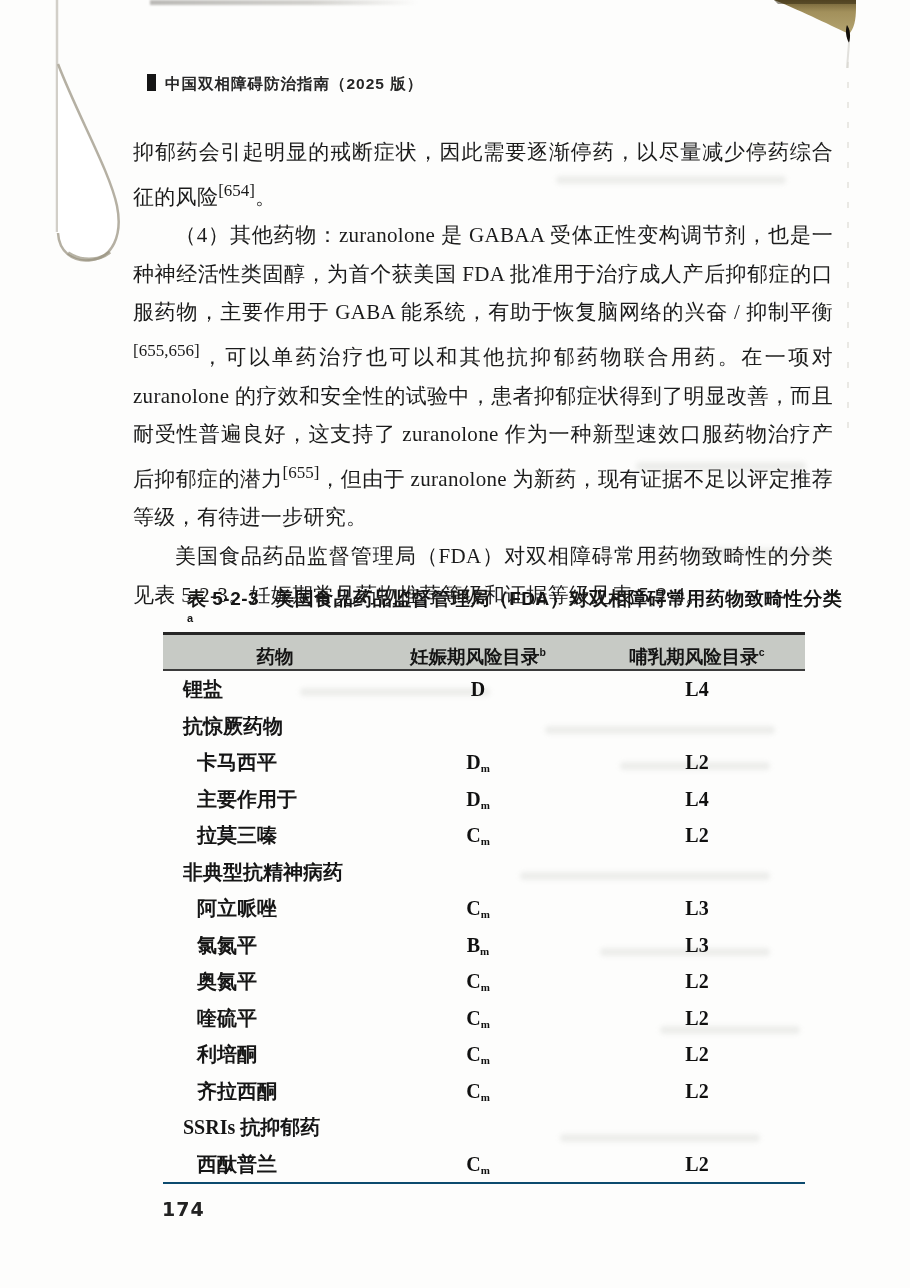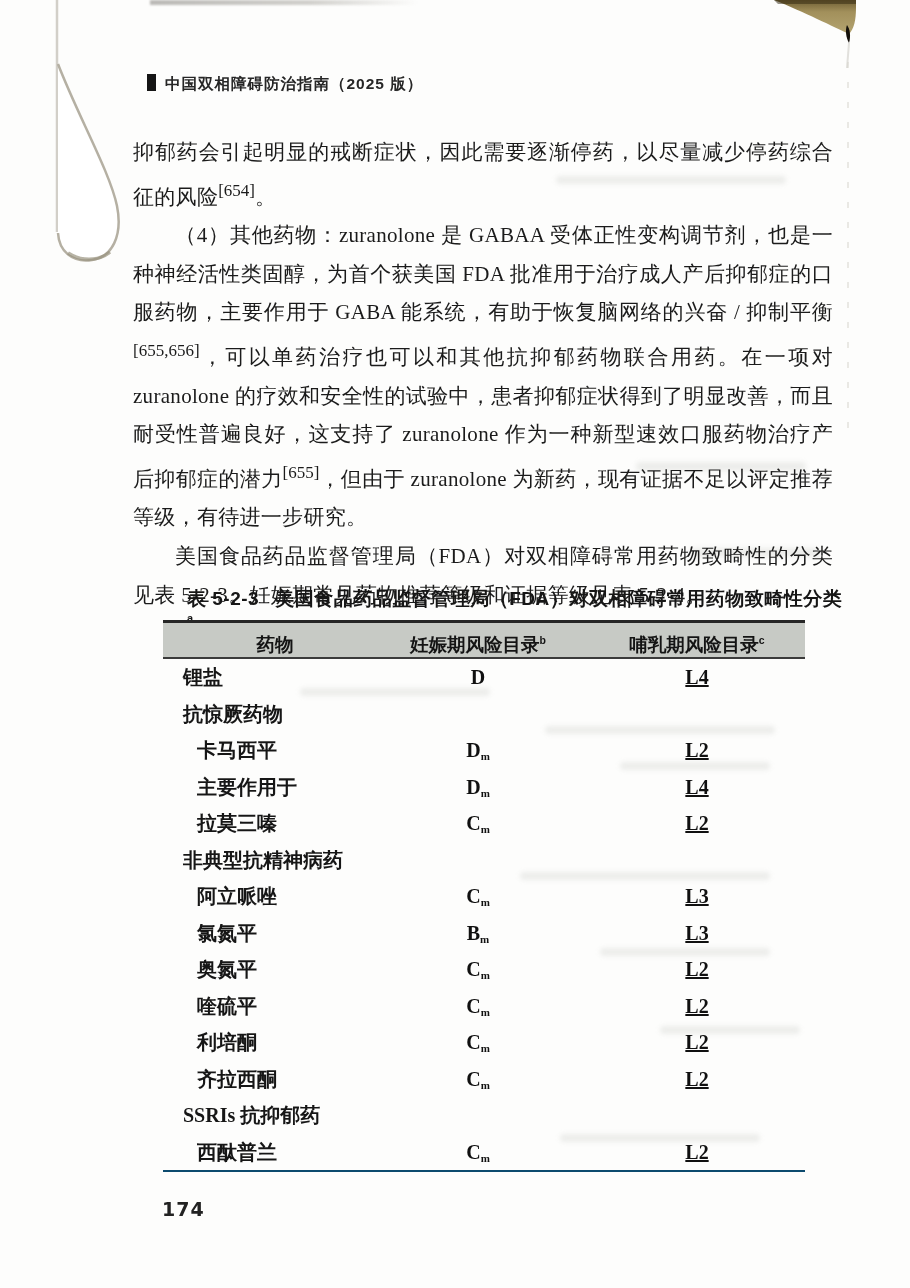--- a/index.html
+++ b/index.html
@@ -33,31 +33,31 @@
   .caption{position:absolute;left:163px;top:586px;width:660px;padding-left:24px;
     font-family:"Liberation Sans",sans-serif;font-weight:700;font-size:19px;color:#161616;
     letter-spacing:.5px;}
   .caption .cap-label{margin-right:16px;}
   .caption sup{font-size:11px;}
 
   
   .drug-table{position:absolute;left:163px;top:620px;width:642px;}
   .thead{position:relative;height:34px;line-height:34px;background:#c7cac5;
     border-top:3px solid #262626;border-bottom:2px solid #3b3b3b;
-    font-family:"Liberation Sans",sans-serif;font-weight:700;font-size:18.5px;color:#141414;}
+    font-family:"Liberation Sans",sans-serif;font-weight:700;font-size:18.5px;color:#141414;margin-top:12px;}
   .thead .th{position:absolute;transform:translateX(-50%);white-space:nowrap;}
   .thead .th1{left:112px;} .thead .th2{left:315px;} .thead .th3{left:534px;}
   .thead sup{font-size:10.5px;}
   .tbody{border-bottom:2px solid #0c4a6e;}
   .trow{position:relative;height:36.5px;line-height:36.5px;font-size:20px;}
   .trow .c1{position:absolute;left:20px;white-space:nowrap;font-weight:600;color:#161616;}
   .trow.drug .c1{left:34px;}
   .trow .val{position:absolute;transform:translateX(-50%);font-family:"Liberation Serif",serif;
     font-weight:700;font-size:20px;color:#101010;white-space:nowrap;}
-  .trow .c2{left:315px;} .trow .c3{left:534px;text-decoration:underline;}
+  .trow .c2{left:315px;} .trow .c3{left:534px;}
   .trow sub{font-size:11px;vertical-align:-3px;}
 
   
   .page-number{position:absolute;left:162px;top:1198px;font-family:"DejaVu Sans",sans-serif;
     font-weight:700;font-size:19px;letter-spacing:1px;color:#222;}
 </style>
 </head>
 <body>
 
 <div class="page">

